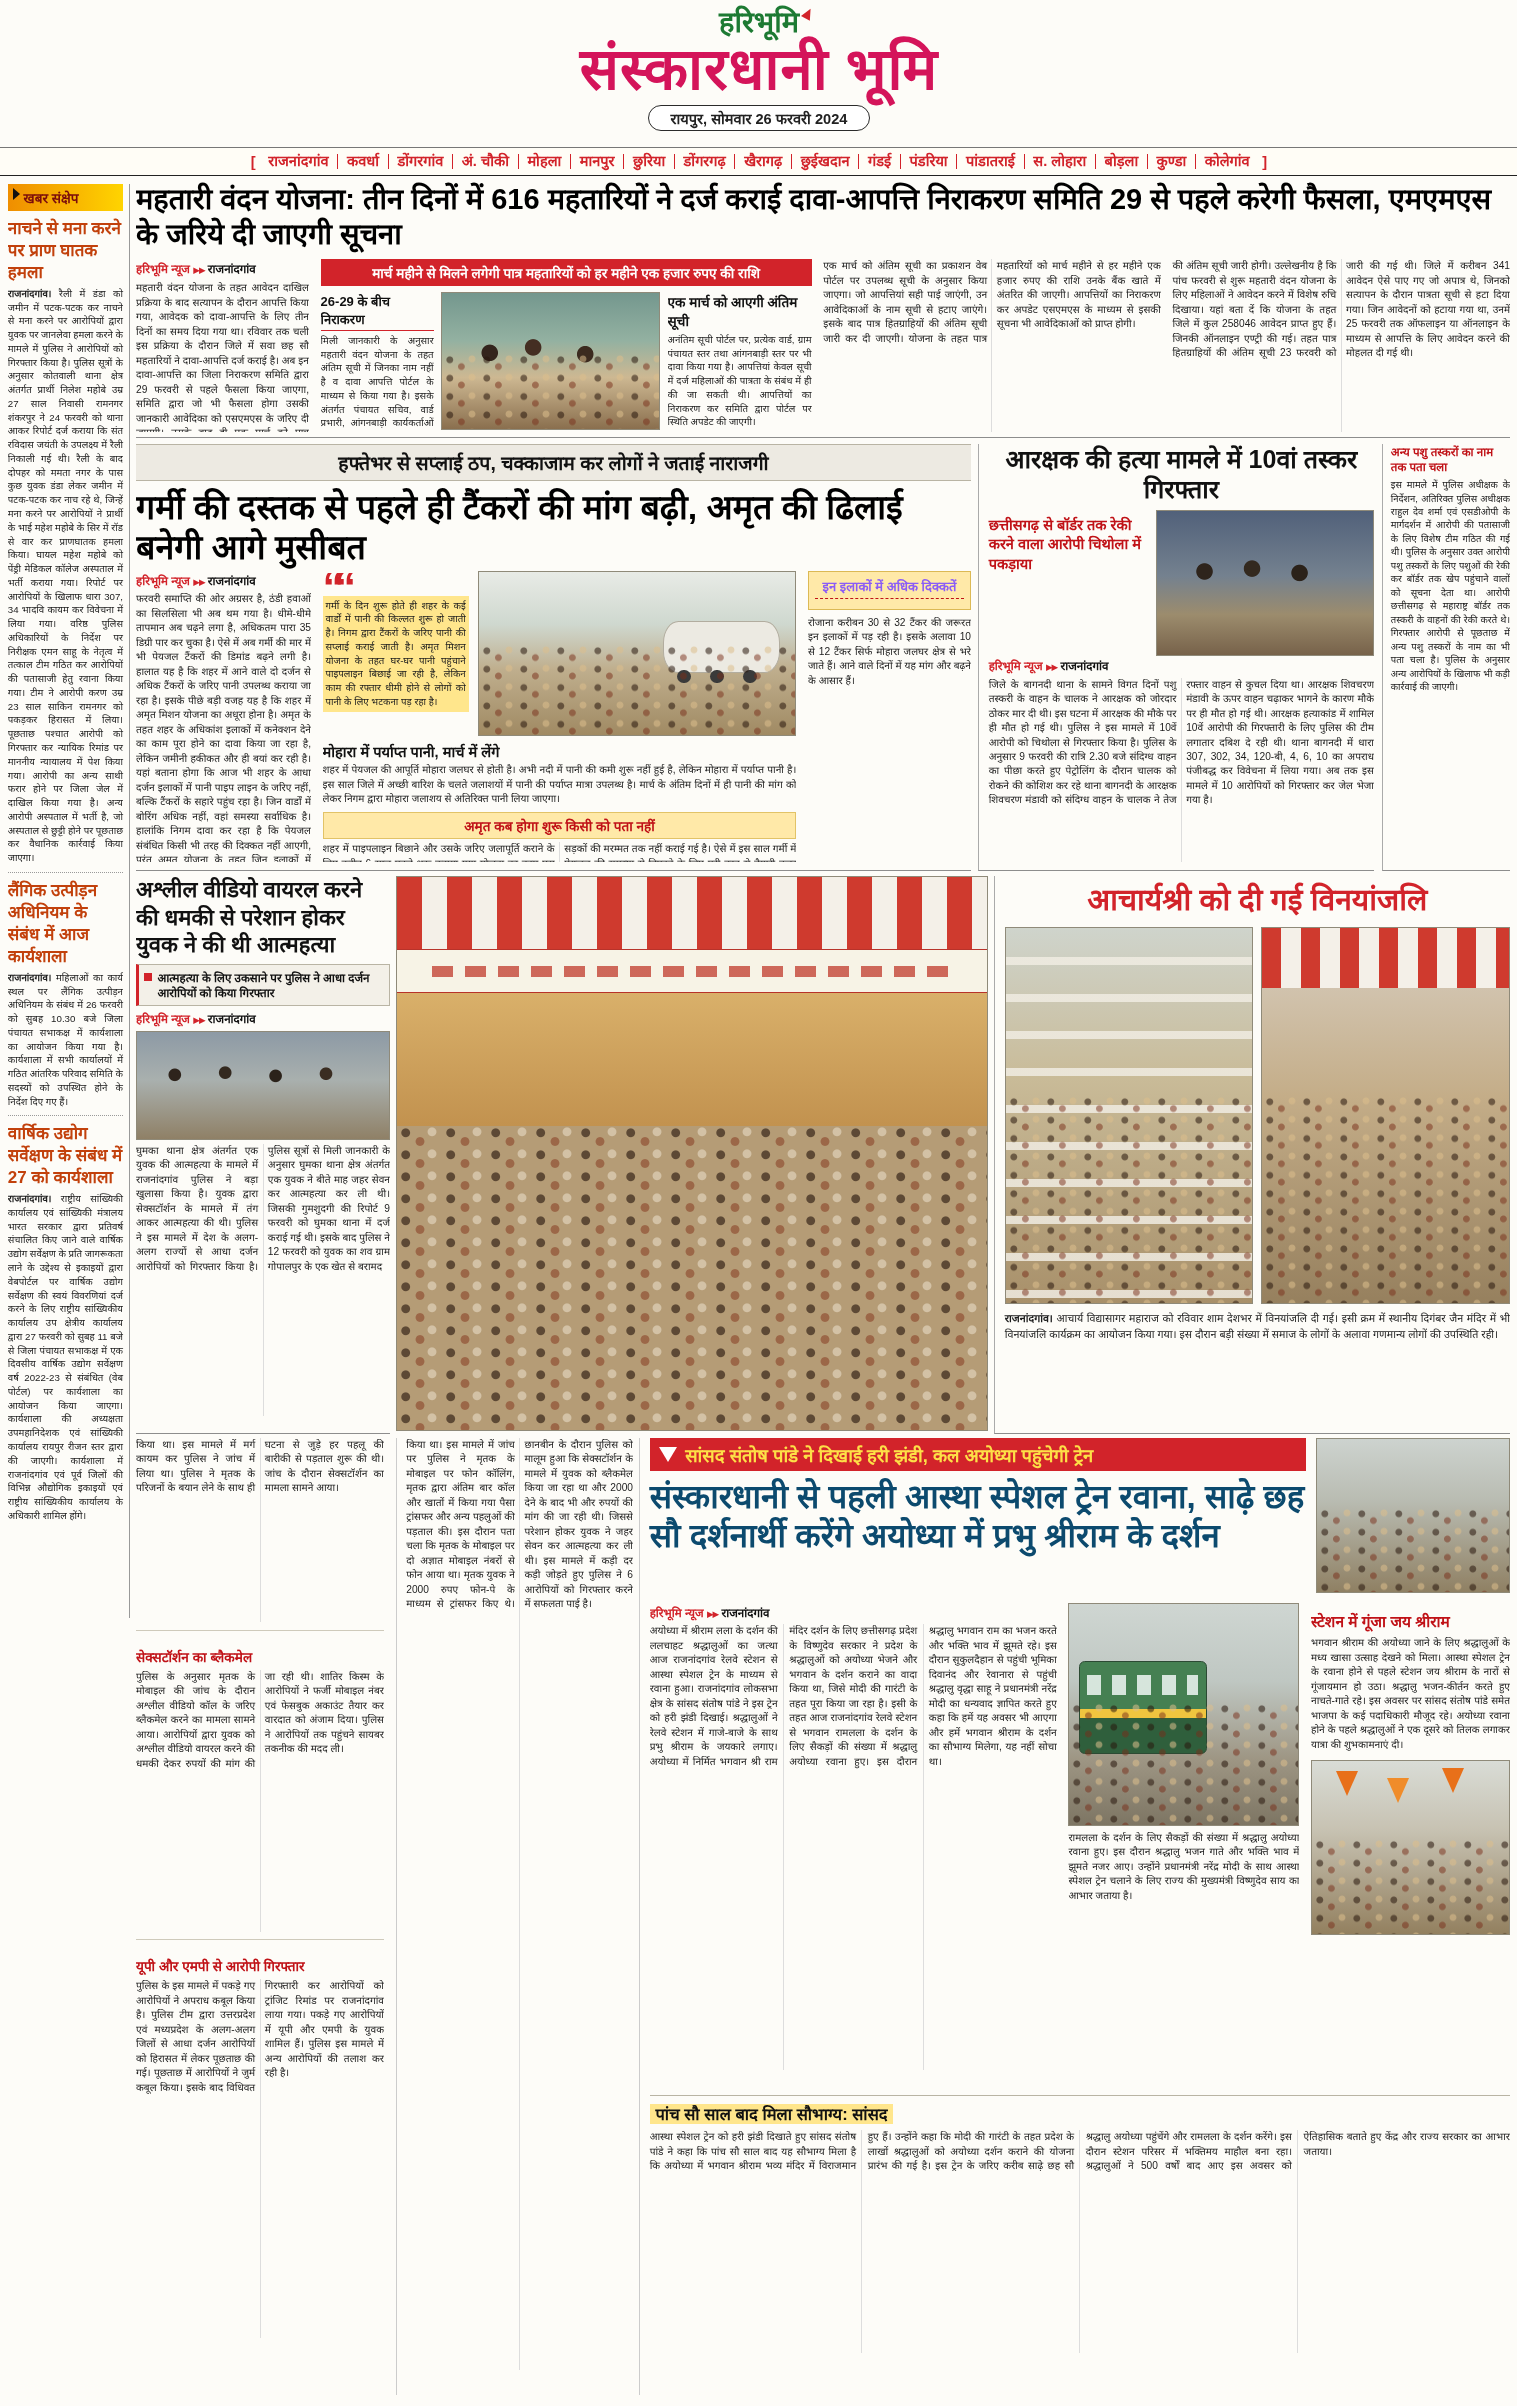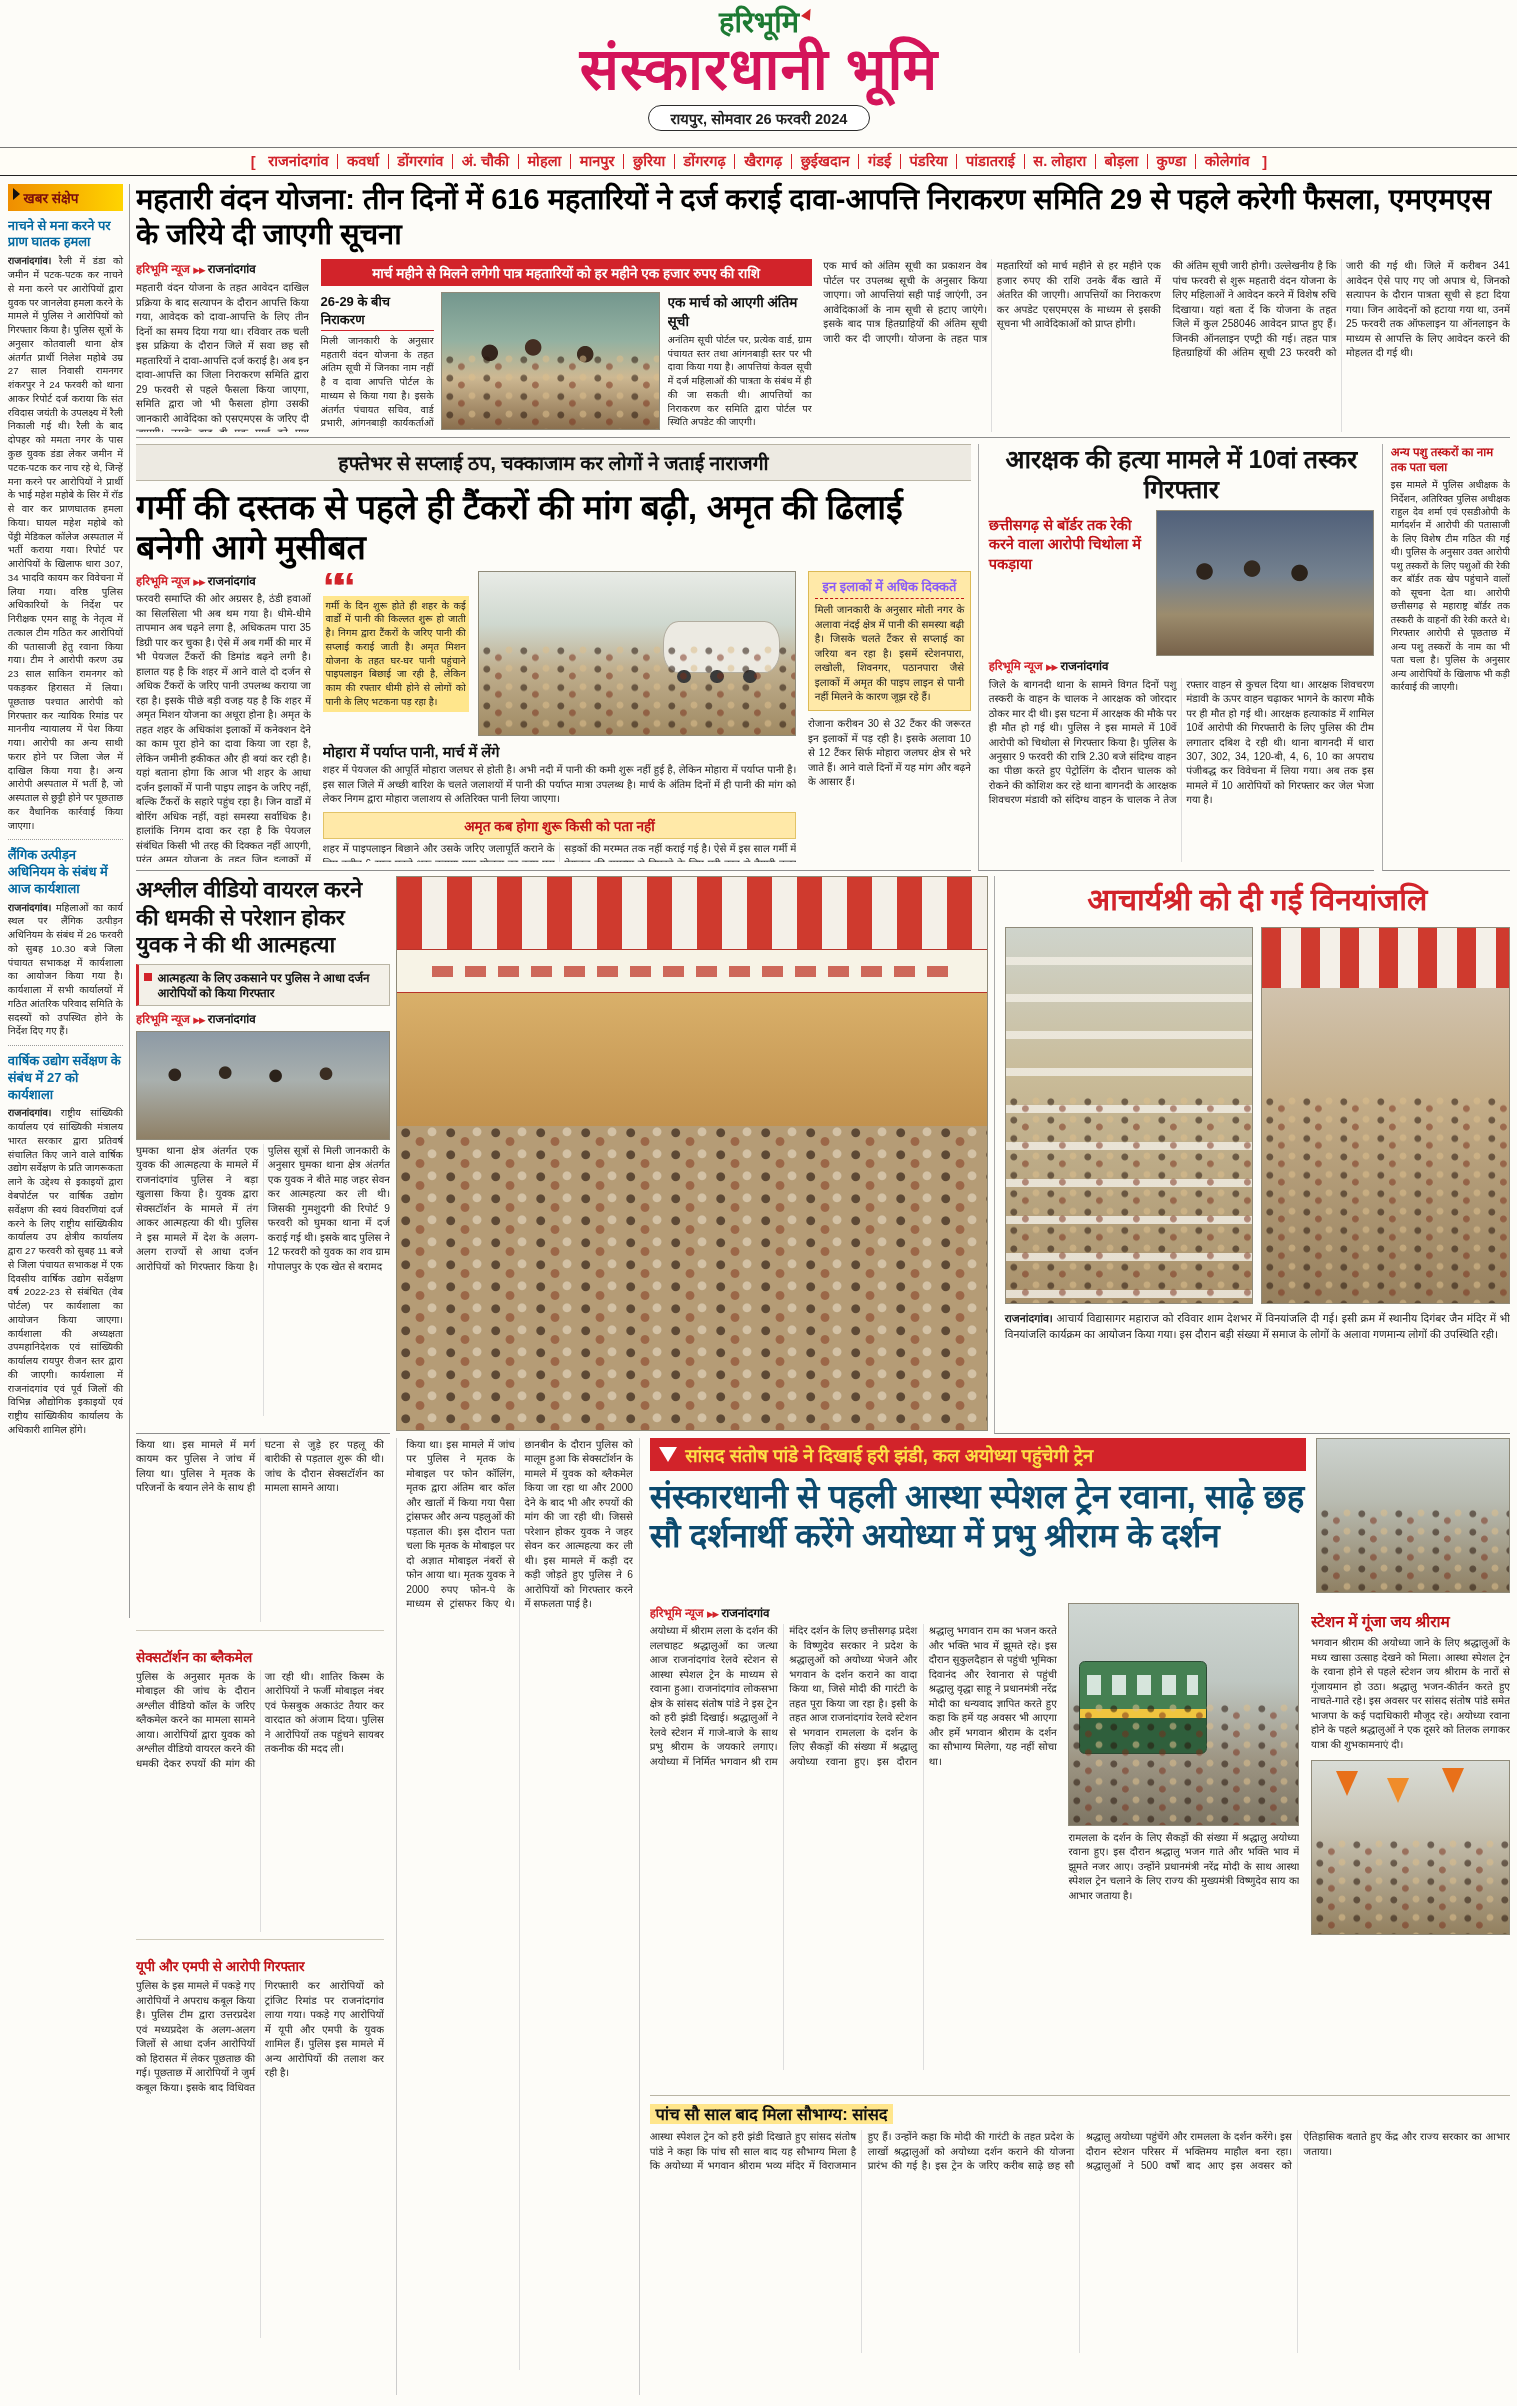--- a/index.html
+++ b/index.html
@@ -89,21 +89,21 @@
   .flag.f2 { left:38%; top:10%; border-top-color:#f08c2a; }
   .flag.f3 { left:66%; top:4%; }
   .flag.f1 { left:12%; }
   .ph-platform { background:linear-gradient(180deg,#cdd3cf 0%,#b9bcb2 40%,#8f8063 100%); }
 
   
   .sidebar { position:absolute; left:7.8px; top:184px; width:122px; height:1434px; overflow:hidden; border-right:1px solid #999; padding-right:5.8px; }
   .sb-head { display:flex; align-items:flex-start; gap:3.9px; background:linear-gradient(90deg,#ef8e00,#ffd400);
     color:#7a0c0c; font-weight:bold; font-size:13.6px; padding:3.9px 4.9px; }
   .sb-notch { width:0; height:0; border-top:6.8px solid transparent; border-bottom:6.8px solid transparent; border-left:7.8px solid #111; }
-  .sb-item h3 { color:#0369a1; font-size:13px; line-height:1.3; margin:6.8px 0 2.9px; }
+  .sb-item h3 { color:#c2410c; font-size:17px; line-height:1.3; margin:6.8px 0 2.9px; }
   .sb-item { border-bottom:1px dotted #9a9a9a; padding-bottom:6.8px; }
   .sb-item:last-child { border-bottom:none; }
   .sidebar .bt { font-size:9.7px; }
 
   
   section,aside.smuggler-side,figure.photo-big { position:absolute; overflow:hidden; }
 
   .story-mahtari { left:136px; top:182px; width:1374px; height:256px; border-bottom:1px solid #8d8d8d; padding-bottom:3.9px; }
   .h-top { font-size:29px; line-height:1.2; font-weight:bold; color:#000; }
   .m-row { display:flex; gap:11.6px; margin-top:7.8px; height:173px; }
@@ -316,21 +316,20 @@
           </div>
         </div>
         <h4 class="mohara-title">मोहारा में पर्याप्त पानी, मार्च में लेंगे</h4>
         <p class="bt">शहर में पेयजल की आपूर्ति मोहारा जलघर से होती है। अभी नदी में पानी की कमी शुरू नहीं हुई है, लेकिन मोहारा में पर्याप्त पानी है। इस साल जिले में अच्छी बारिश के चलते जलाशयों में पानी की पर्याप्त मात्रा उपलब्ध है। मार्च के अंतिम दिनों में ही पानी की मांग को लेकर निगम द्वारा मोहारा जलाशय से अतिरिक्त पानी लिया जाएगा।</p>
         <div class="amrut-strip">अमृत कब होगा शुरू किसी को पता नहीं</div>
         <p class="bt cols2">शहर में पाइपलाइन बिछाने और उसके जरिए जलापूर्ति कराने के लिए करीब 6 साल पहले शुरू कराया गया योजना का काम पूरा हो चुका है, लेकिन आज भी शहर में अमृत योजना जमीनी तौर पर शुरू नहीं हो पाई है। कई इलाकों में पाइपलाइन बिछाने के बाद सड़कों की मरम्मत तक नहीं कराई गई है। ऐसे में इस साल गर्मी में पेयजल की समस्या से निपटने के लिए पूरी तरह से तैयारी नजर नहीं आ रही है।</p>
       </div>
       <div class="t-side">
         <div class="infobox">
           <h4>इन इलाकों में अधिक दिक्कतें</h4>
-          <p class="bt">मिली जानकारी के अनुसार मोती नगर के अलावा नंदई क्षेत्र में पानी की समस्या बढ़ी है। जिसके चलते टैंकर से सप्लाई का जरिया बन रहा है। इसमें स्टेशनपारा, लखोली, शिवनगर, पठानपारा जैसे इलाकों में अमृत की पाइप लाइन से पानी नहीं मिलने के कारण जूझ रहे हैं।</p>
         </div>
         <p class="bt">रोजाना करीबन 30 से 32 टैंकर की जरूरत इन इलाकों में पड़ रही है। इसके अलावा 10 से 12 टैंकर सिर्फ मोहारा जलघर क्षेत्र से भरे जाते हैं। आने वाले दिनों में यह मांग और बढ़ने के आसार हैं।</p>
       </div>
     </div>
   </section>
 
   <section class="story-smuggler">
     <h2>आरक्षक की हत्या मामले में 10वां तस्कर गिरफ्तार</h2>
     <div class="sg-row">
       <div class="sg-caption">छत्तीसगढ़ से बॉर्डर तक रेकी करने वाला आरोपी चिथोला में पकड़ाया</div>

